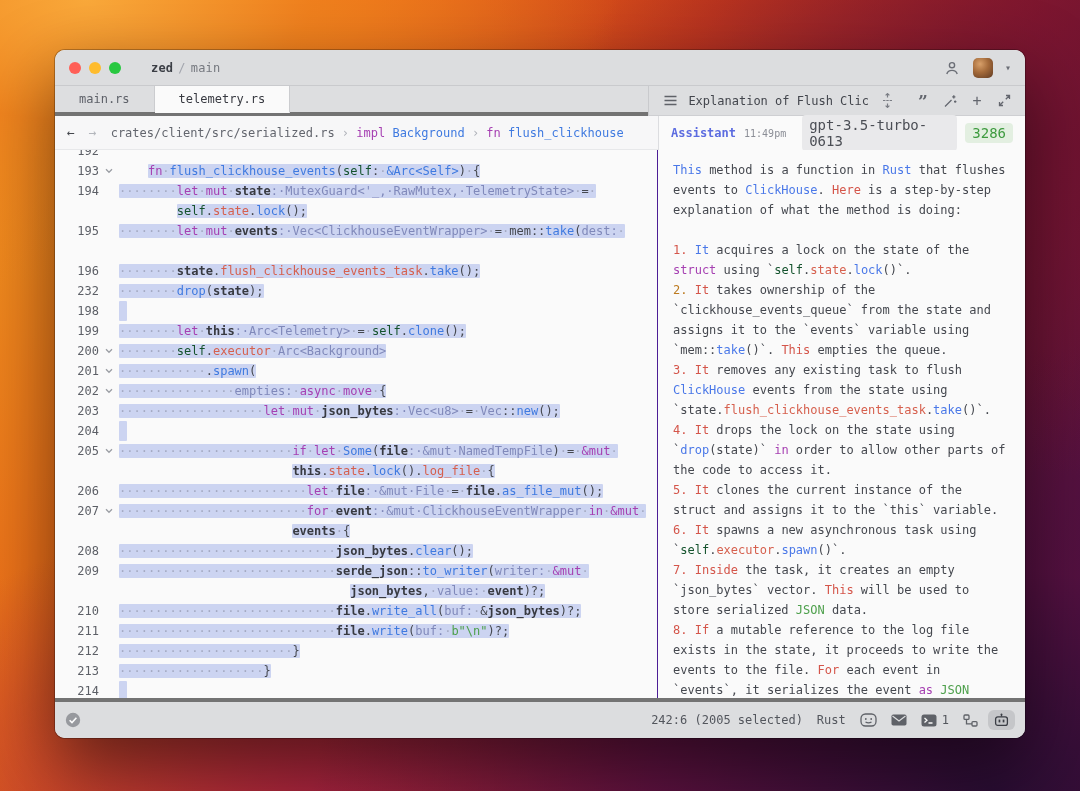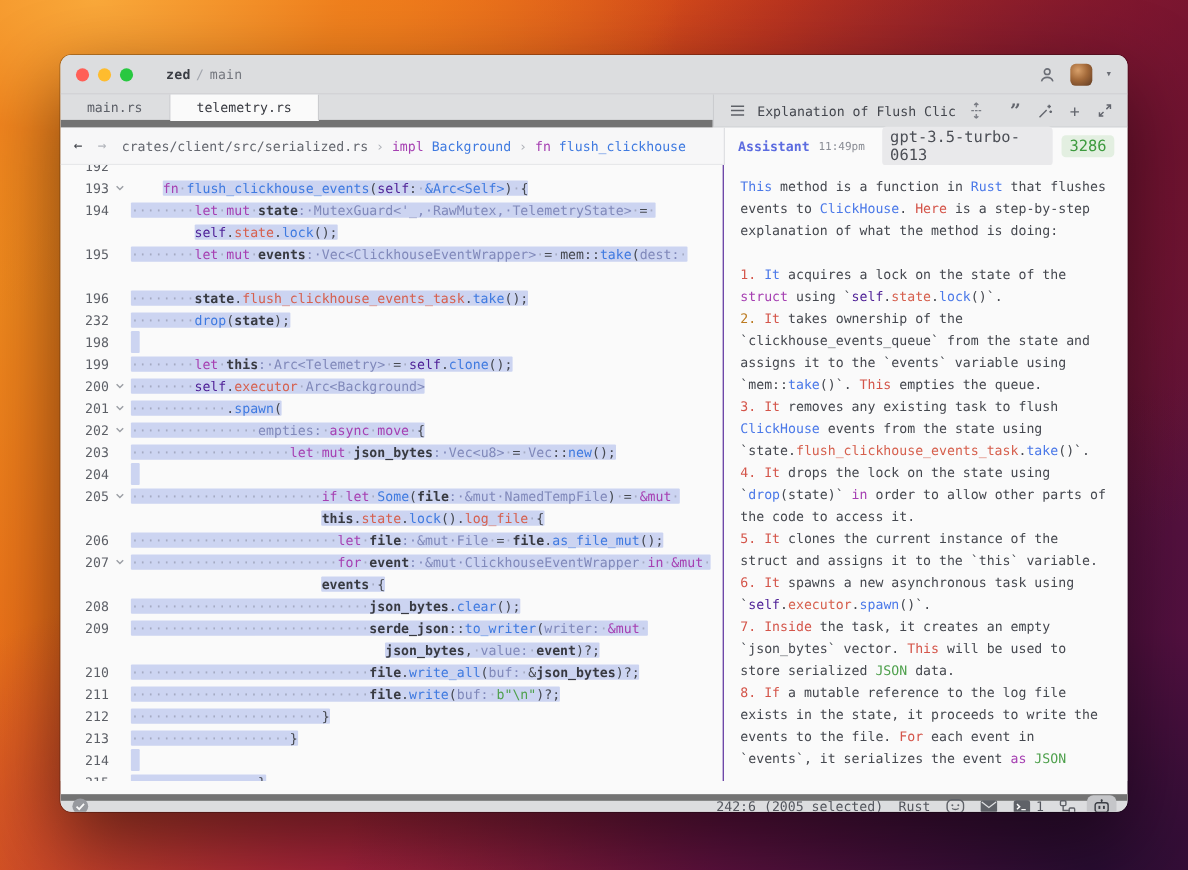--- a/index.html
+++ b/index.html
@@ -31,21 +31,21 @@
   .wtitle .app{ font-weight:bold; color:#3b3e45; }
   .wtitle .sep{ color:#a2a5ad; padding:0 5px; }
   .wtitle .branch{ color:#75787f; }
   .titlebar-right{ margin-left:auto; display:flex; align-items:center; gap:12px; padding-right:14px; }
   .avatar{ width:20px; height:20px; border-radius:5px;
     background:radial-gradient(circle at 35% 30%, #d8a06a 0%, #a46a3a 45%, #5f3a22 100%); }
   .caret{ color:#6b6e76; font-size:10px; }
 
   
   .row2{ position:absolute; top:36px; left:0; right:0; height:30px; display:flex; }
-  .tabbar{ width:603px; background:#dddee0; display:flex; border-bottom:7px solid #737373; }
+  .tabbar{ width:603px; background:#dddee0; display:flex; border-bottom:4px solid #737373; }
   .tab{ display:flex; align-items:center; padding:0 24px; color:#5d6068; border-right:1px solid #cbccCF; }
   .tab.active{ background:#fafafa; color:#383a41; border-bottom:1px solid #fafafa; margin-bottom:-1px; }
   .panel-head{ flex:1; background:#dddee0; border-left:1px solid #c9cacd; border-bottom:1px solid #cecfd2;
     display:flex; align-items:center; padding:0 12px; gap:9px; color:#43464d; }
   .panel-title{ white-space:nowrap; overflow:hidden; }
   .panel-head .spacer{ flex:1; }
   .hicon{ display:flex; align-items:center; justify-content:center; width:18px; height:18px; color:#63666e; }
   .hicon svg{ display:block; }
   .quote-glyph{ font-family:"DejaVu Serif", serif; font-size:17px; font-weight:bold; color:#63666e; line-height:10px; }
 
@@ -66,35 +66,35 @@
   .editor{ position:absolute; top:100px; left:0; width:603px; bottom:28px; background:#fafafa;
     overflow:hidden; border-right:1px solid #4c1d95; }
   .code-row{ display:flex; height:20px; line-height:20px; white-space:pre; }
   .code-row:first-child{ margin-top:-9px; }
   .ln{ width:44px; text-align:right; color:#5c5f66; flex:none; }
   .fold{ width:20px; flex:none; display:flex; align-items:center; justify-content:center; color:#9b9ea4; }
   .ct{ white-space:pre; }
   .sel{ background:#ccd4f1; border-radius:1px; }
   .sel-empty{ display:inline-block; width:8px; height:20px; vertical-align:top; background:#ccd4f1; }
   .tk-k{ color:#a640b2; } .tk-f{ color:#3f7ae0; } .tk-i{ color:#8089ba; }
-  .tk-p{ color:#d6604e; } .tk-s{ color:#4c1d95; } .tk-g{ color:#4ea04c; }
+  .tk-p{ color:#d6604e; } .tk-s{ color:#14532d; } .tk-g{ color:#4ea04c; }
   .tk-v{ color:#383a41; font-weight:600; } .tk-d{ color:#45484f; } .tk-w{ color:#a4aac2; }
   .tk-b{ color:#4a78e8; } .tk-r{ color:#d4554a; } .tk-o{ color:#bc7a1f; }
   .tk-path{ color:#63666e; } .tk-sep{ color:#aeb1b8; }
   .arrow-back{ color:#44474d; } .arrow-fwd{ color:#b3b6bc; }
 
   
   .assistant-body{ position:absolute; top:100px; left:604px; right:0; bottom:28px; background:#fafafa;
     overflow:hidden; padding:10px 15px 0 14px; }
   .msg-para{ line-height:20px; white-space:pre-wrap; word-break:break-word; }
   .msg-gap{ height:20px; }
 
   
-  .statusbar{ position:absolute; left:0; right:0; bottom:0; height:16px; background:#dcdddf;
-    border-top:6px solid #737373; display:flex; align-items:center; padding:0 10px; color:#53565d; }
+  .statusbar{ position:absolute; left:0; right:0; bottom:0; height:40px; background:#dcdddf;
+    border-top:4px solid #737373; display:flex; align-items:center; padding:0 10px; color:#53565d; }
   .status-right{ margin-left:auto; display:flex; align-items:center; gap:14px; }
   .sicon{ display:flex; align-items:center; justify-content:center; color:#5f6268; }
   .sicon.active{ background:#c5c6c9; border-radius:6px; padding:3px 6px; margin-left:-4px; }
   .term-group{ display:flex; align-items:center; gap:5px; }
 </style>
 </head>
 <body>
 
 <div class="window">
 

